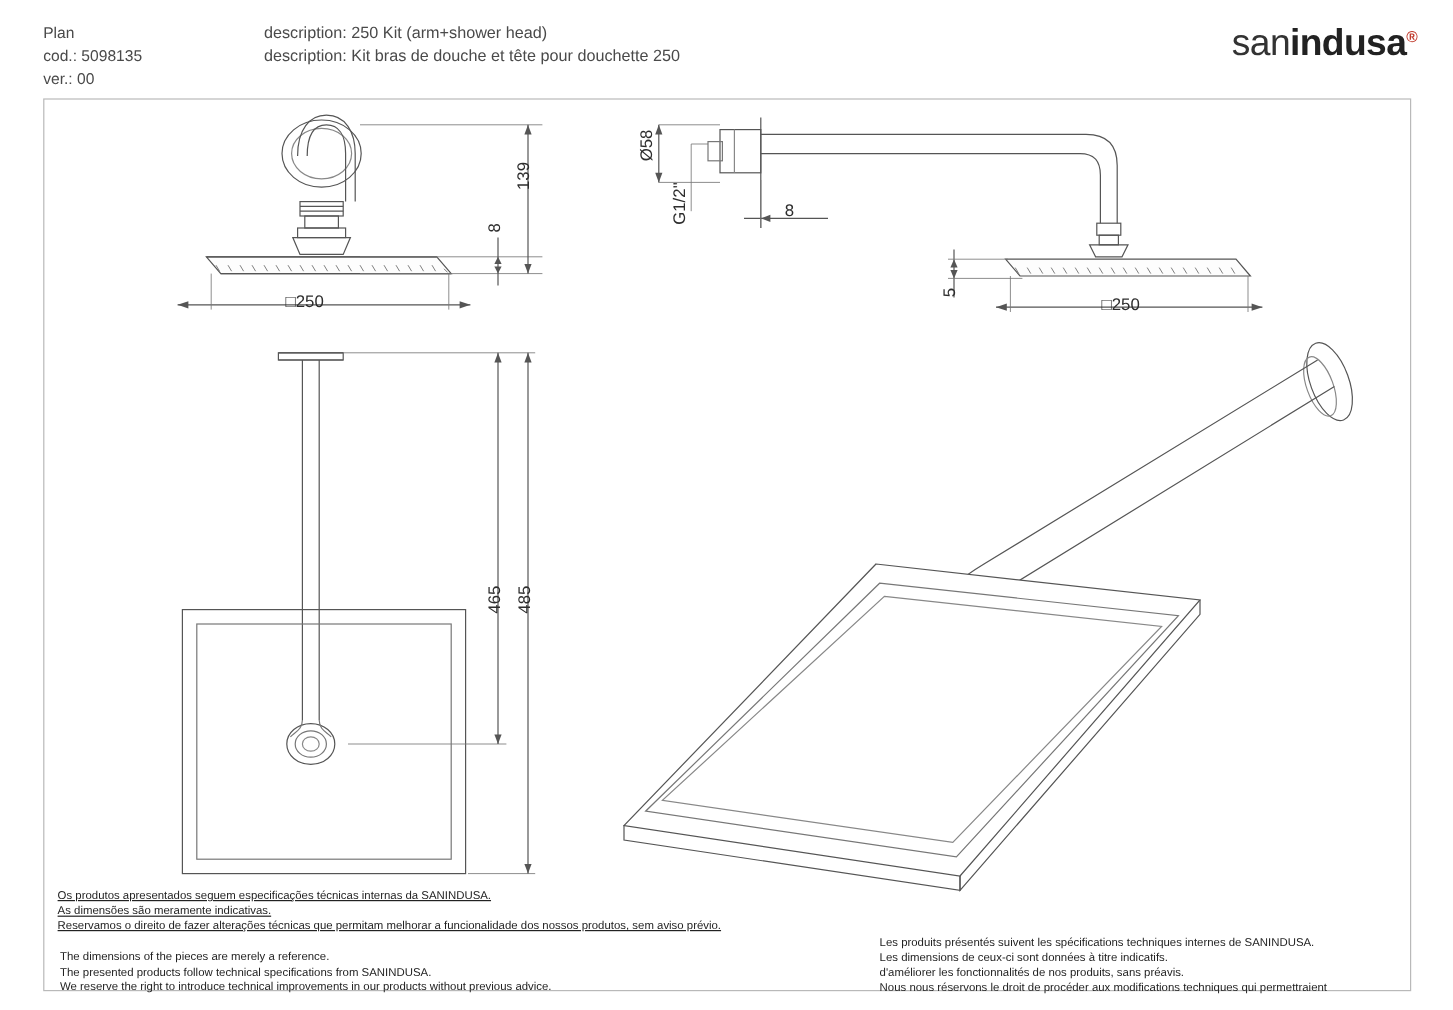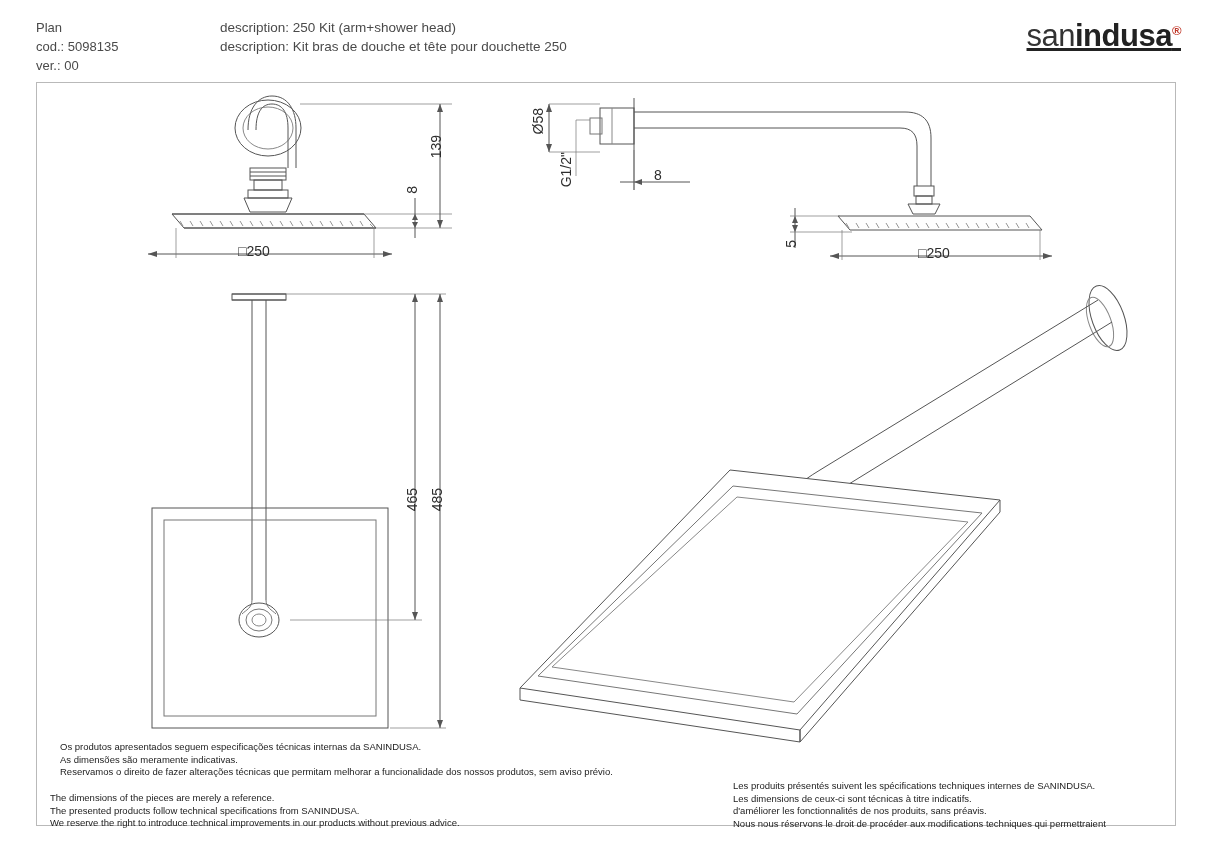--- a/index.html
+++ b/index.html
@@ -7,21 +7,21 @@
     width:1211px;height:842px;
     background:#ffffff;
     font-family:"Liberation Sans", sans-serif;
     color:#3a3a3a;
     position:relative;
     overflow:hidden;
   }
   .header{position:absolute;left:0;top:0;width:1211px;height:80px;}
   .hdr-col1{position:absolute;left:36px;top:18px;font-size:13px;line-height:19px;color:#4a4a4a;}
   .hdr-col2{position:absolute;left:220px;top:18px;font-size:13.5px;line-height:19px;color:#4a4a4a;}
-  .logo{position:absolute;right:30px;top:18px;font-size:31px;letter-spacing:-0.5px;color:#222;font-weight:bold;text-decoration:underline;}
+  .logo{position:absolute;right:30px;top:18px;font-size:31px;letter-spacing:-0.5px;color:#222;font-weight:bold;}
   .logo .light{font-weight:300;color:#333;}
   .logo .dot{font-size:13px;vertical-align:super;color:#c0392b;}
   .frame{
     position:absolute;left:36px;top:82px;width:1140px;height:744px;
     border:1px solid #b9b9b9;box-sizing:border-box;background:#fff;
   }
   .dim{font-size:14px;color:#2d2d2d;font-family:"Liberation Sans", sans-serif;}
   .vtext{writing-mode:vertical-rl;transform:rotate(180deg);}
   .footer-note{position:absolute;font-size:9.5px;line-height:12.5px;color:#222;}
   svg{display:block;}
@@ -239,30 +239,30 @@
 
 <div class="dim vtext" style="position:absolute;left:530px;top:108px;">Ø58</div>
 <div class="dim vtext" style="position:absolute;left:558px;top:152px;">G1/2"</div>
 <div class="dim" style="position:absolute;left:654px;top:167px;">8</div>
 <div class="dim vtext" style="position:absolute;left:783px;top:240px;">5</div>
 <div class="dim" style="position:absolute;left:918px;top:245px;">□250</div>
 
 <div class="dim vtext" style="position:absolute;left:404px;top:488px;">465</div>
 <div class="dim vtext" style="position:absolute;left:429px;top:488px;">485</div>
 
-<div class="footer-note" style="left:60px;top:741px;width:700px;">
+<div class="footer-note" style="left:48px;top:741px;width:700px;text-decoration:underline;">
   <div>Os produtos apresentados seguem especificações técnicas internas da SANINDUSA.</div>
   <div>As dimensões são meramente indicativas.</div>
   <div>Reservamos o direito de fazer alterações técnicas que permitam melhorar a funcionalidade dos nossos produtos, sem aviso prévio.</div>
 </div>
 
 <div class="footer-note" style="left:50px;top:792px;width:640px;">
   <div>The dimensions of the pieces are merely a reference.</div>
   <div>The presented products follow technical specifications from SANINDUSA.</div>
   <div>We reserve the right to introduce technical improvements in our products without previous advice.</div>
 </div>
 
 <div class="footer-note" style="left:733px;top:780px;width:450px;">
   <div>Les produits présentés suivent les spécifications techniques internes de SANINDUSA.</div>
-  <div>Les dimensions de ceux-ci sont técnicas à titre indicatifs.</div>
+  <div>Les dimensions de ceux-ci sont données à titre indicatifs.</div>
   <div>d'améliorer les fonctionnalités de nos produits, sans préavis.</div>
   <div>Nous nous réservons le droit de procéder aux modifications techniques qui permettraient</div>
 </div>
 
 </body></html>

